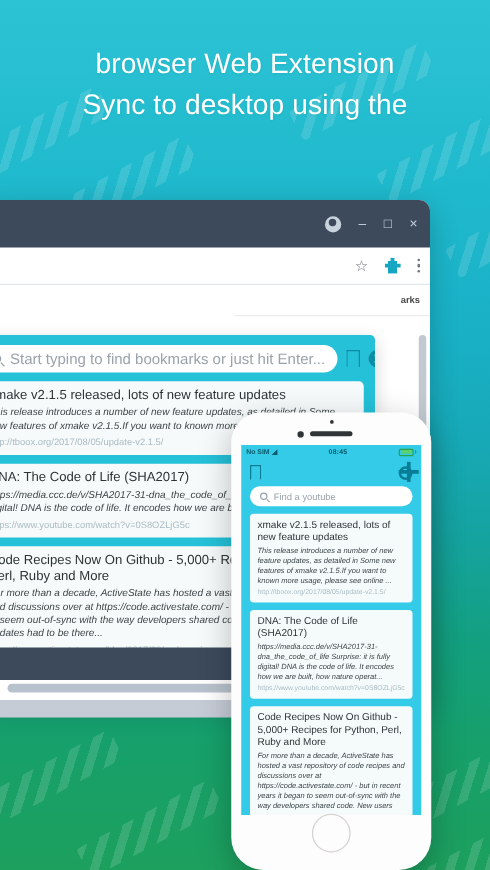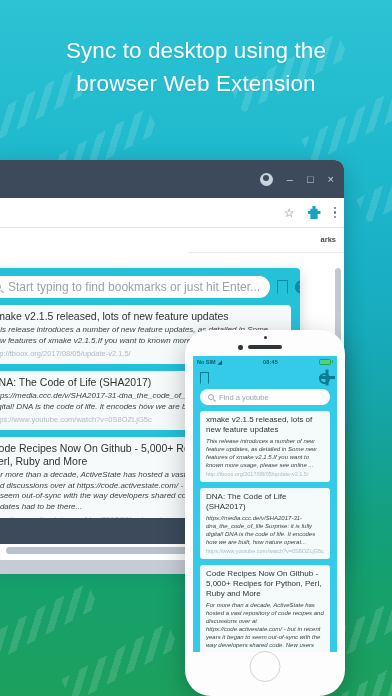--- a/index.html
+++ b/index.html
@@ -268,22 +268,22 @@
     <div class="zig" style="left:300px; top:110px;"></div>
     <div class="zig" style="left:-20px; top:610px;"></div>
     <div class="zig" style="left:60px; top:650px;"></div>
     <div class="zig" style="left:300px; top:620px;"></div>
     <div class="zig" style="left:340px; top:665px;"></div>
     <div class="zig" style="left:355px; top:170px;"></div>
   </div>
 </div>
 
 <div class="headline">
+  <div>browser Web Extension</div>
   <div>Sync to desktop using the</div>
-  <div>browser Web Extension</div>
 </div>
 
 <div class="browser">
 
   <div class="titlebar">
     <div class="win-btns">
       <div class="avatar-circle"></div>
       <span class="win-btn">–</span>
       <span class="win-btn">□</span>
       <span class="win-btn">×</span>

